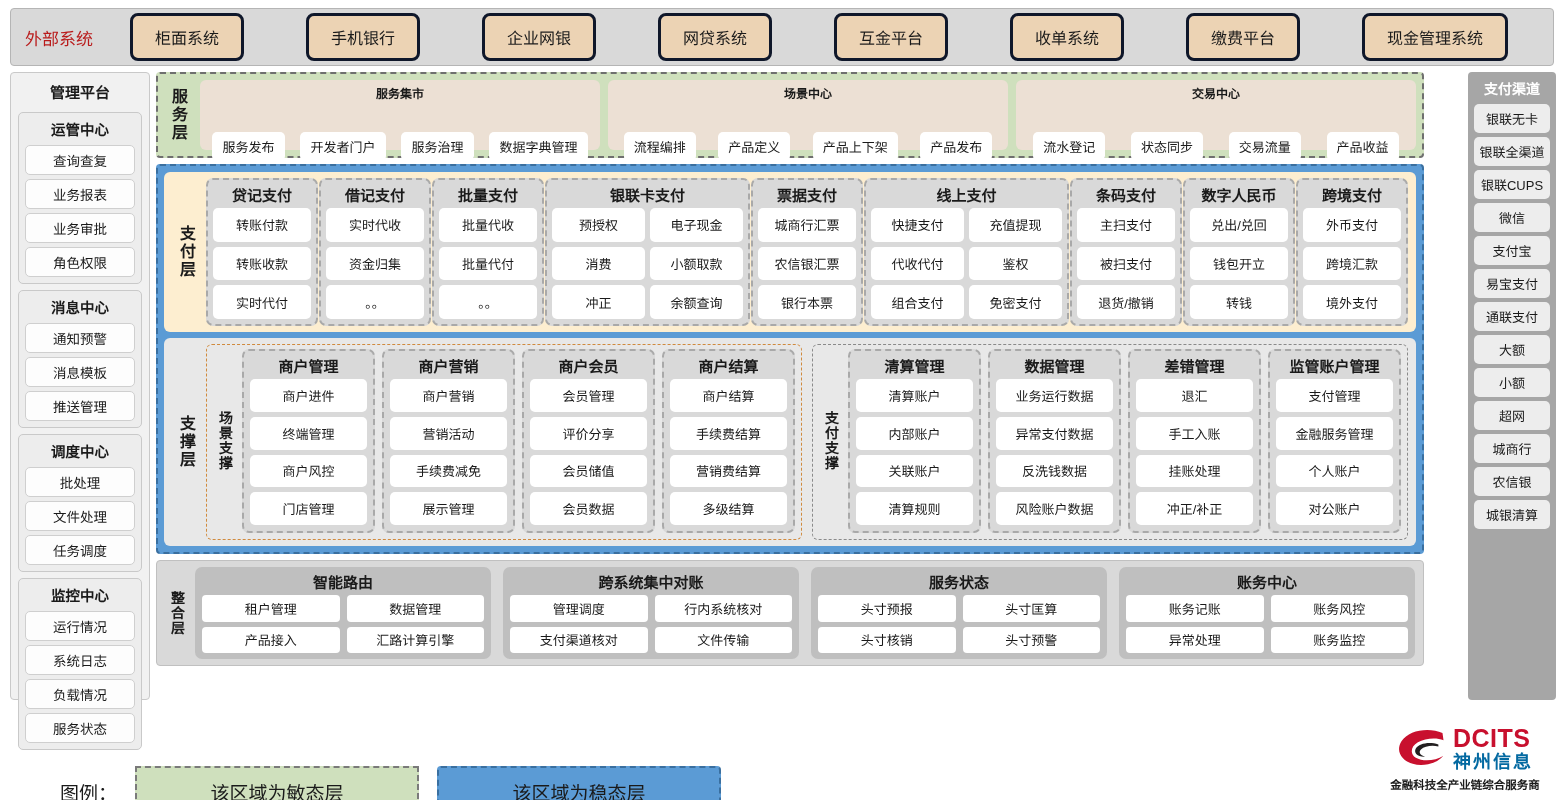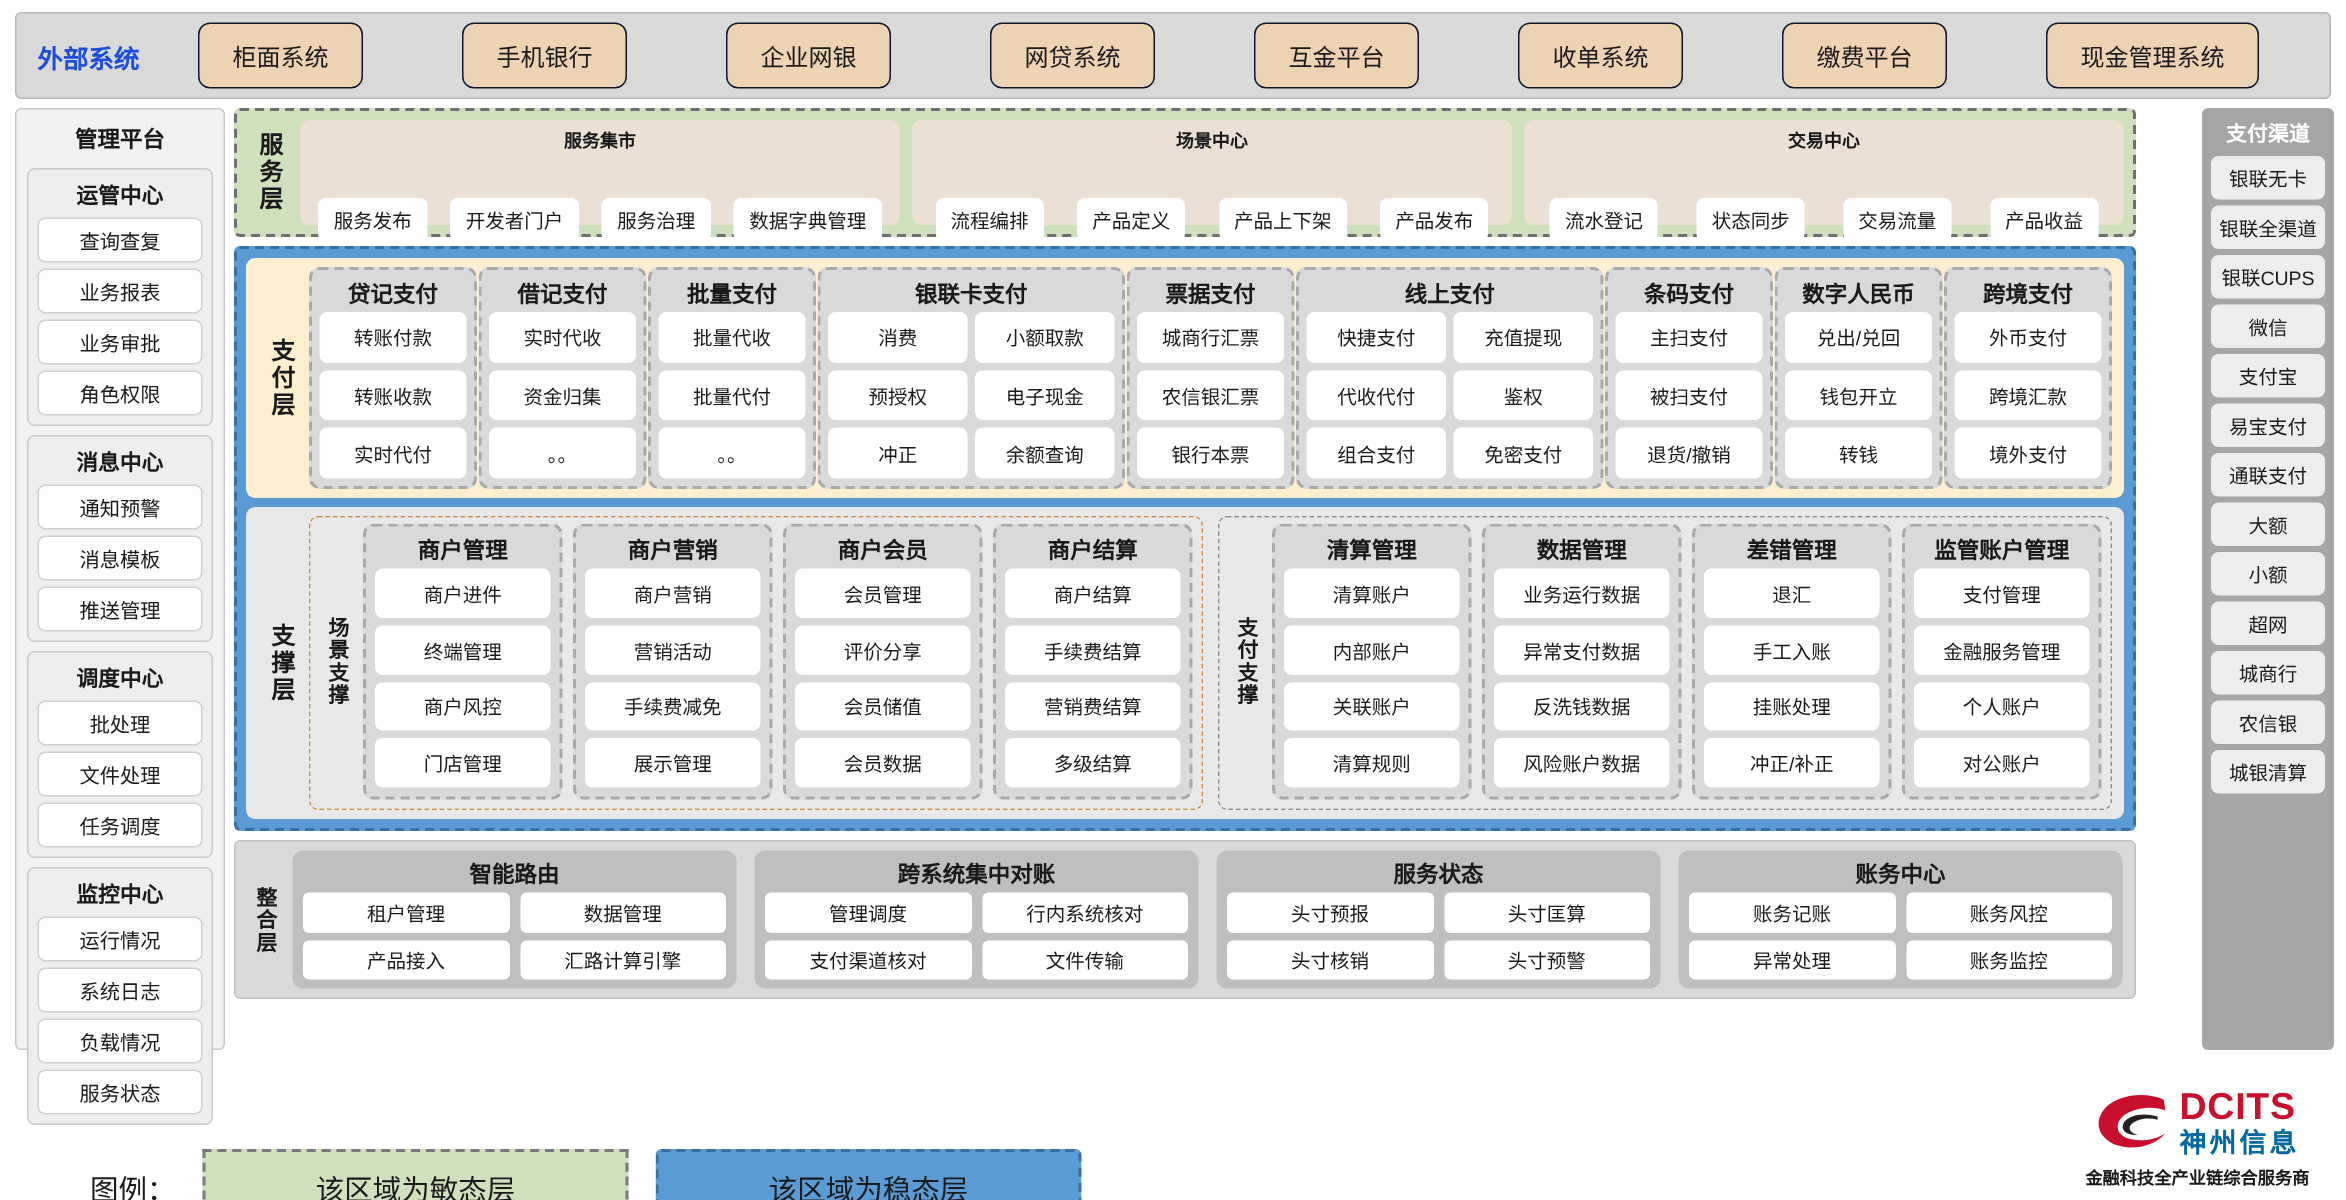--- a/index.html
+++ b/index.html
@@ -14,24 +14,24 @@
   }
   #root { position: relative; width: 1564px; height: 800px; }
 
   
   .ext-bar {
     position: absolute; left: 10px; top: 8px;
     width: 1544px; height: 58px;
     background: #d9d9d9; border: 1px solid #b5b5b5; border-radius: 4px;
     display: flex; align-items: center; padding: 0 14px;
   }
-  .ext-title { font-size: 17px; font-weight: bold; color: #1d4ed8; white-space: nowrap; margin-right: 6px; }
+  .ext-title { font-size: 17px; font-weight: normal; color: #b91c1c; white-space: nowrap; margin-right: 6px; }
   .ext-items { display: flex; flex: 1; justify-content: space-around; align-items: center; }
   .ext-chip {
-    background: #ecd3b4; border: 1px solid #0f172a; border-radius: 8px;
+    background: #ecd3b4; border: 3px solid #0f172a; border-radius: 8px;
     padding: 9px 22px; font-size: 16px; color: #1a1a1a; white-space: nowrap;
   }
 
   
   .mgmt {
     position: absolute; left: 10px; top: 72px; width: 140px; height: 628px;
     background: #f1f1f1; border: 1px solid #c9c9c9; border-radius: 4px;
     padding: 6px 7px; display: flex; flex-direction: column; gap: 6px;
   }
   .mgmt-title { text-align: center; font-size: 15px; font-weight: bold; padding: 2px 0 4px; }
@@ -322,26 +322,26 @@
                 </div>
                 <div class="pay-row">
                   <div class="pay-cell">。。</div>
                 </div>
               </div>
             </div>
             <div class="pay-col" style="flex: 1.95 1 0%;">
               <div class="pay-col-title">银联卡支付</div>
               <div class="pay-cell-wrap">
                 <div class="pay-row">
+                  <div class="pay-cell">预授权</div>
+                  <div class="pay-cell">电子现金</div>
+                </div>
+                <div class="pay-row">
                   <div class="pay-cell">消费</div>
                   <div class="pay-cell">小额取款</div>
-                </div>
-                <div class="pay-row">
-                  <div class="pay-cell">预授权</div>
-                  <div class="pay-cell">电子现金</div>
                 </div>
                 <div class="pay-row">
                   <div class="pay-cell">冲正</div>
                   <div class="pay-cell">余额查询</div>
                 </div>
               </div>
             </div>
             <div class="pay-col" style="flex: 1 1 0%;">
               <div class="pay-col-title">票据支付</div>
               <div class="pay-cell-wrap">

